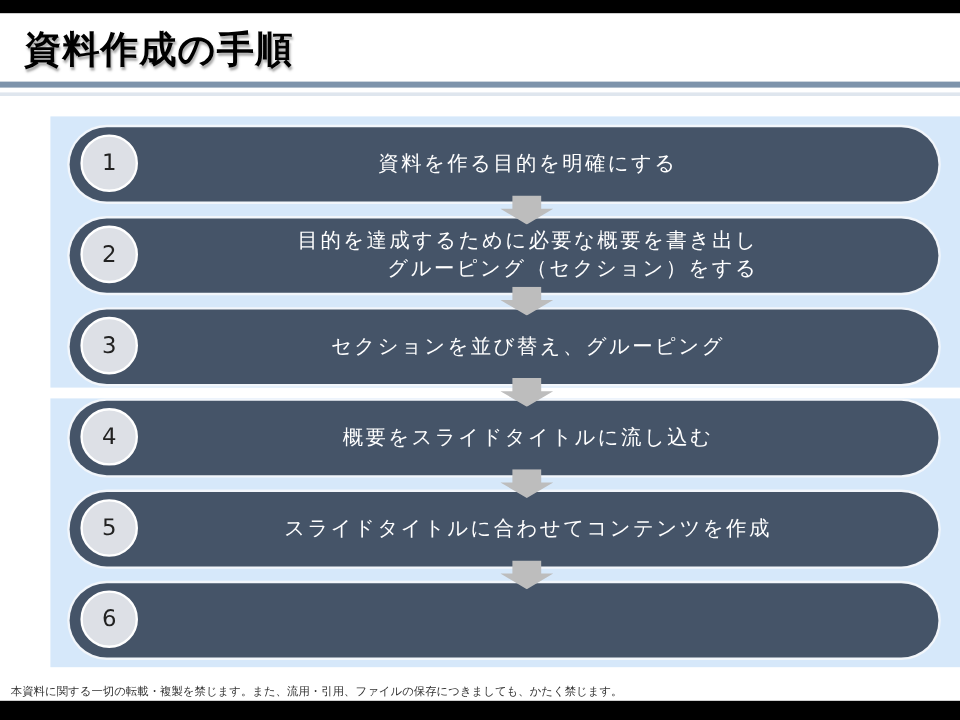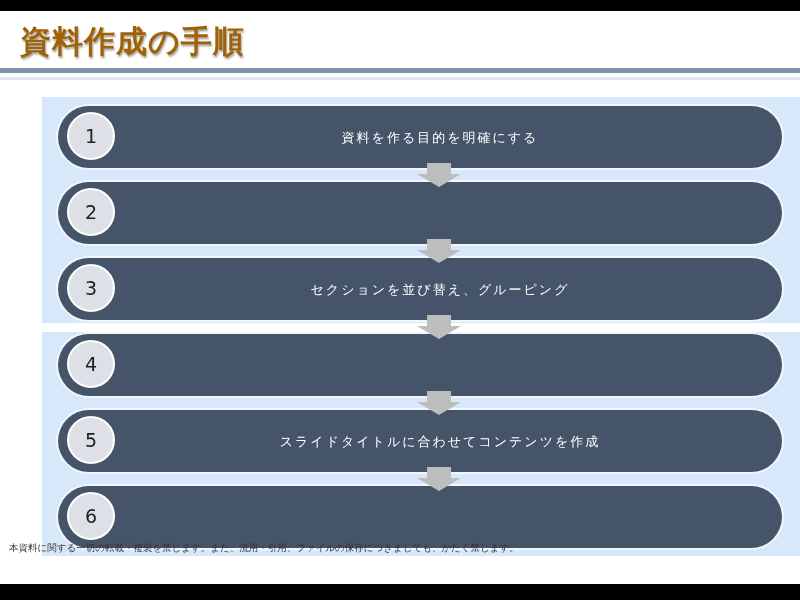--- a/index.html
+++ b/index.html
@@ -1,51 +1,54 @@
 <!DOCTYPE html>
 <html><head>
 <meta charset="utf-8">
 <style>
   html, body { margin:0; padding:0; }
   body { width:800px; height:600px; position:relative; overflow:hidden; background:#000; font-family:"DejaVu Sans", sans-serif; }
   .slide { position:absolute; left:0; top:11px; width:800px; height:573px; background:#fff; }
-  .title { position:absolute; left:20px; top:10px; font-size:31px; font-weight:bold; color:#a16207; letter-spacing:1px; text-shadow:1px 2px 2px rgba(0,0,0,0.35); }
+  .title { position:absolute; left:20px; top:10px; font-size:31px; font-weight:bold; color:#000000; letter-spacing:1px; text-shadow:1px 2px 2px rgba(0,0,0,0.35); }
   .rule1 { position:absolute; left:0; top:57px; width:800px; height:5px; background:#7d93ab; }
   .rule2 { position:absolute; left:0; top:66px; width:800px; height:3px; background:#dfe6ee; }
   .panel { position:absolute; left:42px; width:758px; background:#d6e8fa; }
   .bar { position:absolute; left:58px; width:724px; height:62px; background:#455468; border-radius:31px; box-shadow:0 0 0 2px #f2f6fb; }
   .num { position:absolute; left:9px; top:6px; width:48px; height:48px; border-radius:50%; background:#dde0e6; border:2px solid #fff; box-sizing:border-box; display:flex; align-items:center; justify-content:center; font-size:19px; color:#222; }
-  .label { position:absolute; left:60px; right:20px; top:0; bottom:0; display:flex; align-items:center; justify-content:center; text-align:right; color:#fff; font-size:13px; line-height:23px; letter-spacing:2px; white-space:pre-line; }
+  .label { position:absolute; left:60px; right:20px; top:0; bottom:0; display:flex; align-items:center; justify-content:center; text-align:right; color:#fff; font-size:17px; line-height:23px; letter-spacing:2px; white-space:pre-line; }
   .arrow { position:absolute; left:417px; width:44px; height:24px; }
-  .footer { position:absolute; left:9px; top:531px; font-size:9.5px; color:#333; }
+  .footer { position:absolute; left:9px; top:559px; font-size:9.5px; color:#333; }
 </style>
 </head>
 <body>
 
 <div class="slide">
   <div class="title">資料作成の手順</div>
   <div class="rule1"></div>
   <div class="rule2"></div>
 
   <div class="panel" style="top:86px;height:226px;"></div>
   <div class="panel" style="top:321px;height:224px;"></div>
 
   <div class="bar" style="top:95px;">
     <div class="num">1</div>
     <div class="label">資料を作る目的を明確にする</div>
   </div>
   <div class="bar" style="top:171px;">
     <div class="num">2</div>
+    <div class="label">目的を達成するために必要な概要を書き出し
+グルーピング（セクション）をする</div>
   </div>
   <div class="bar" style="top:247px;">
     <div class="num">3</div>
     <div class="label">セクションを並び替え、グルーピング</div>
   </div>
   <div class="bar" style="top:323px;">
     <div class="num">4</div>
+    <div class="label">概要をスライドタイトルに流し込む</div>
   </div>
   <div class="bar" style="top:399px;">
     <div class="num">5</div>
     <div class="label">スライドタイトルに合わせてコンテンツを作成</div>
   </div>
   <div class="bar" style="top:475px;">
     <div class="num">6</div>
   </div>
 
   <svg class="arrow" style="top:152px;" viewBox="0 0 44 24">

